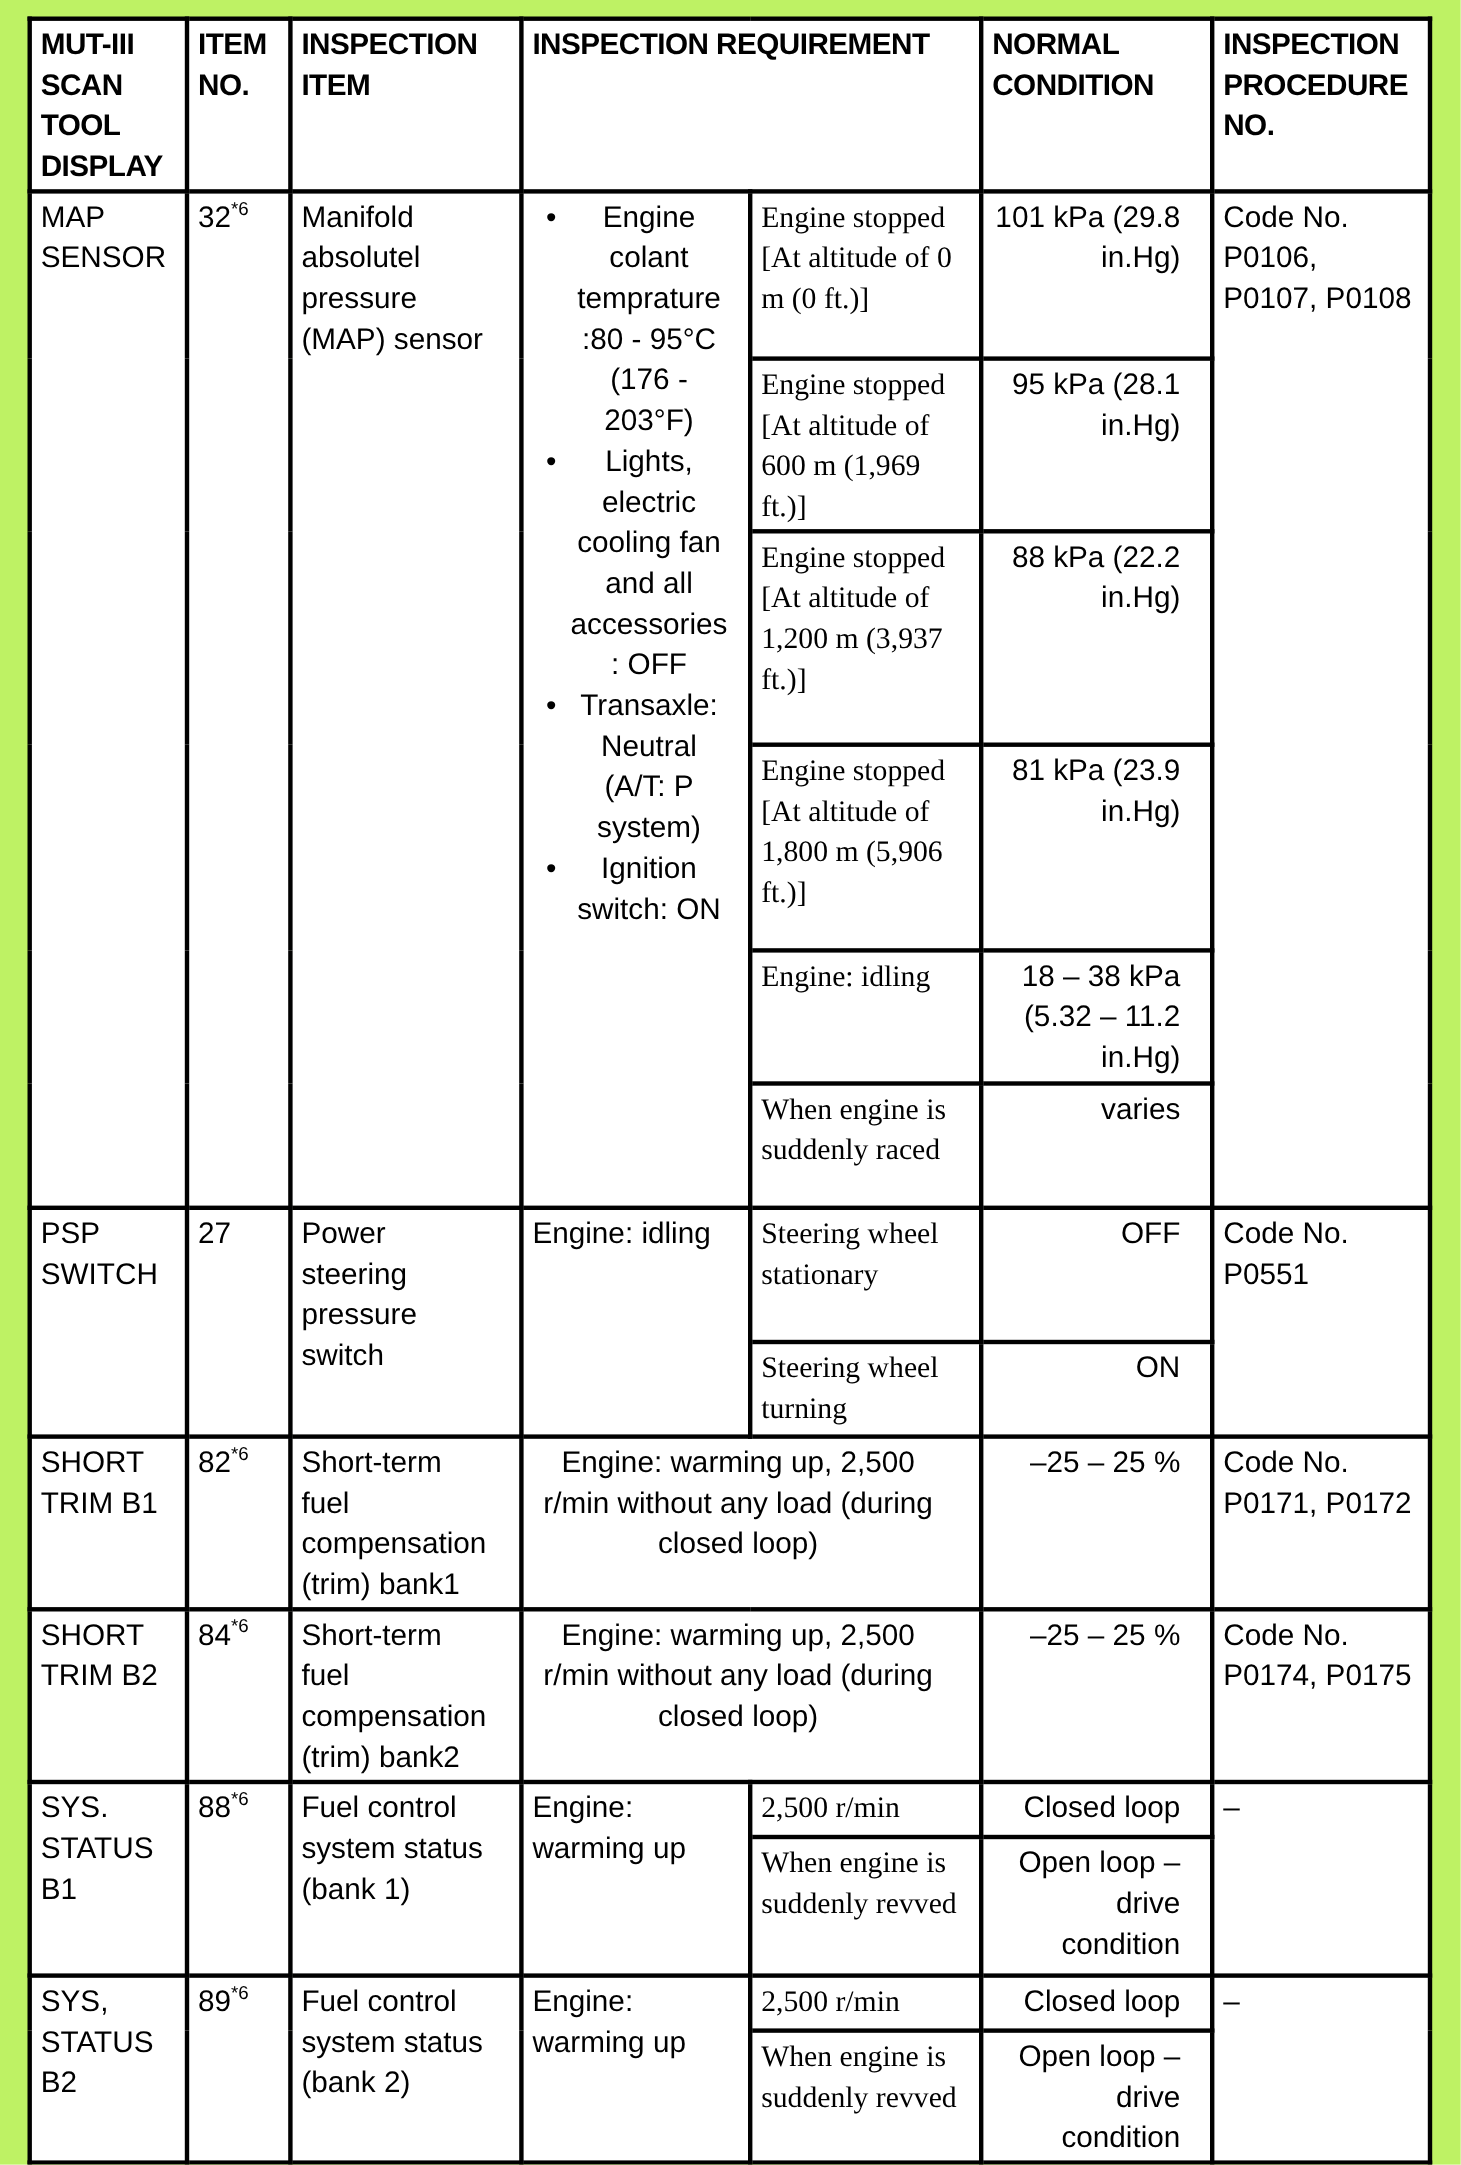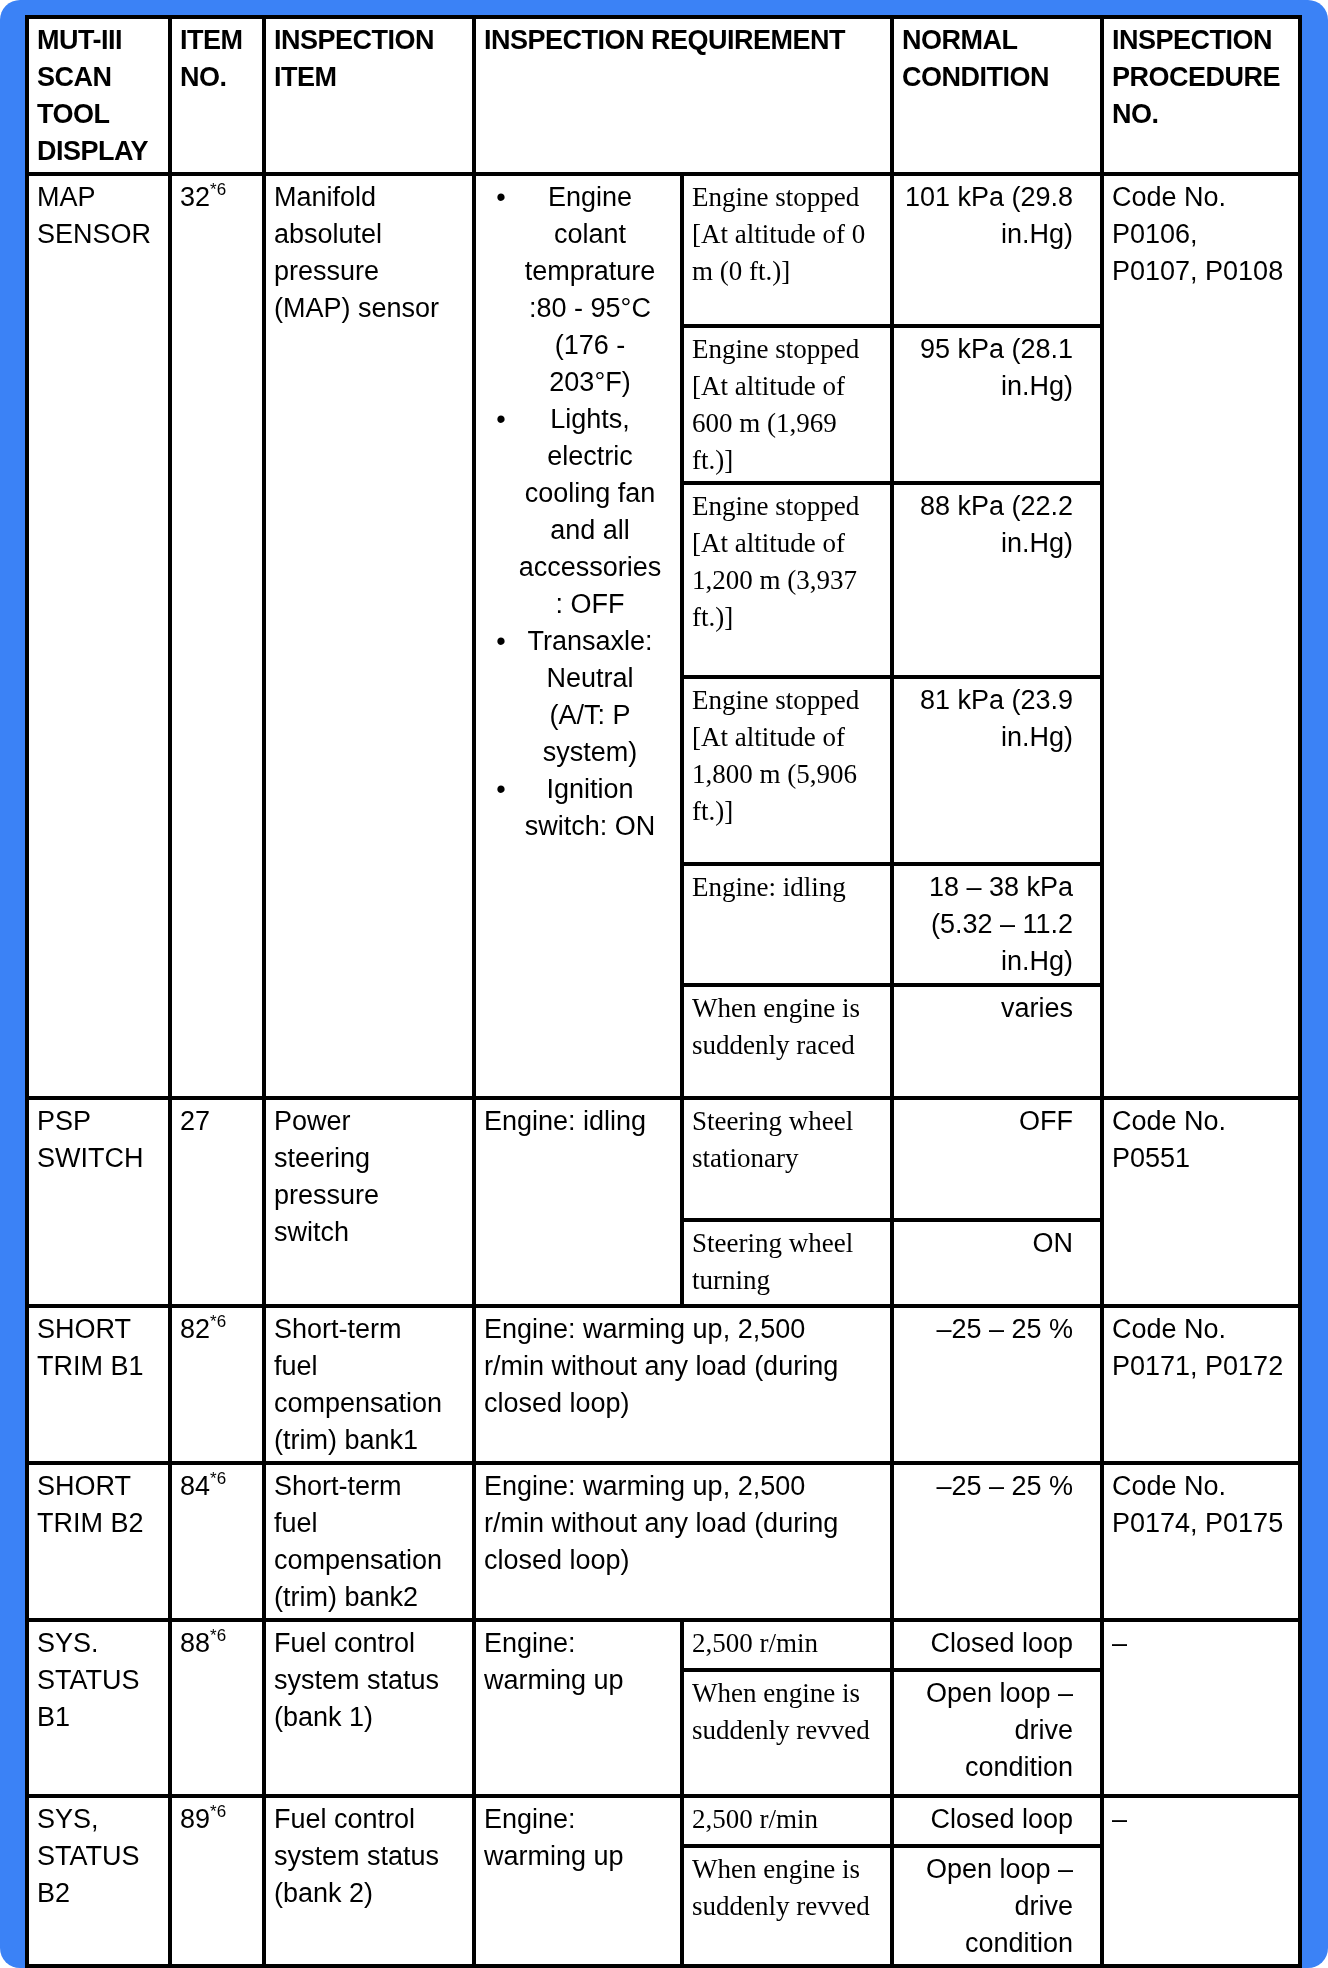--- a/index.html
+++ b/index.html
@@ -1,23 +1,22 @@
 <!DOCTYPE html>
 <html><head>
 <meta charset="utf-8">
 <style>
   html,body{margin:0;padding:0;background:#fff;}
   .page{
     position:relative;
     width:1328px;height:1968px;
-    background:#3b82f6;
+    background:#bef264;
     font-family:"Liberation Sans",sans-serif;
     color:#000;
     overflow:hidden;
-    border-radius:20px;
   }
   table.tbl{
     position:absolute;left:25px;top:15px;
     width:1273px;
     border-collapse:collapse;
     table-layout:fixed;
   }
   .tbl td{
     border:4px solid #000;
     vertical-align:top;
@@ -30,21 +29,21 @@
     font-weight:bold;
     letter-spacing:-0.5px;
     padding-right:4px !important;
   }
   
   .c3td{padding-right:32px !important;}
   .c4a-plain{padding-right:16px !important;}
   .c4b-td{padding-right:20px !important;font-family:Liberation Serif, serif;}
   .c5td{padding-right:27px !important;text-align:right;}
   .c6td{padding-right:14px !important;}
-  .req-span{padding-right:32px !important;}
+  .req-span{padding-right:32px !important;text-align:center;}
   
   .bl{padding-right:18px !important;}
   .b{display:flex;align-items:flex-start;}
   .dot{flex:0 0 34px;text-align:center;}
   .btxt{flex:1 1 auto;min-width:0;overflow-wrap:break-word;text-align:center;}
   
   .sup{font-size:17px;line-height:0;position:relative;top:-1px;}
 </style>
 </head>
 <body>

